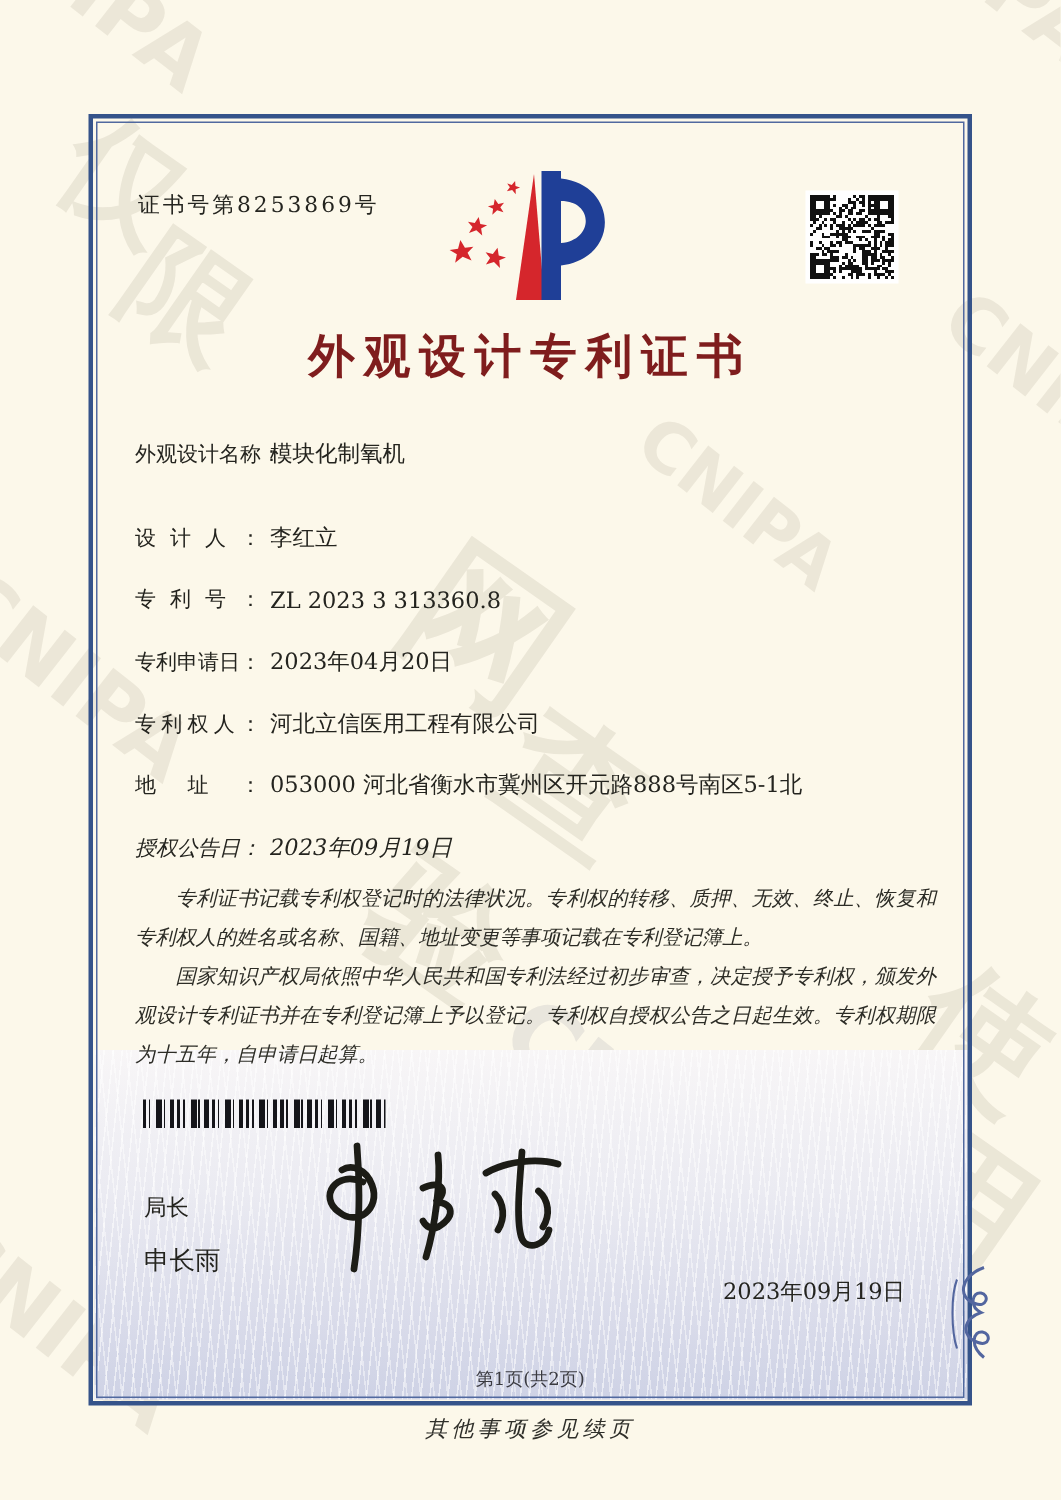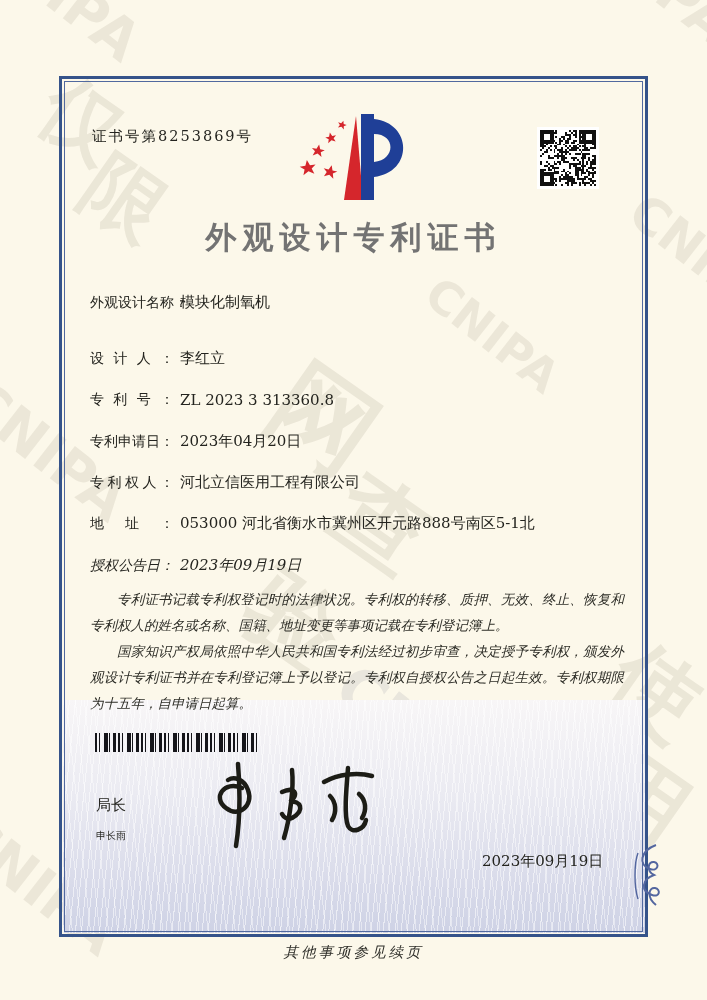--- a/index.html
+++ b/index.html
@@ -37,21 +37,21 @@
            border:3px solid #35538a; z-index:3; pointer-events:none; }
   .frame-inner { position:absolute; inset:2px; border:1px solid #51699f; }
 
   
   .cert-no { position:absolute; left:92px; top:127px; font-size:14.5px; letter-spacing:2px; z-index:2; }
   .logo { position:absolute; left:298px; top:110px; width:118px; height:98px; z-index:2; }
   .qr { position:absolute; left:537px; top:127px; width:62px; height:62px; background:#fff;
         padding:3px; z-index:2; }
   .qr svg { width:100%; height:100%; display:block; }
   .title { position:absolute; left:0; width:707px; top:217px; text-align:center;
-           font-size:31px; font-weight:bold; letter-spacing:6px; color:#737373; z-index:2; }
+           font-size:31px; font-weight:bold; letter-spacing:6px; color:#7f1d1d; z-index:2; }
 
   
   .field { position:absolute; left:90px; width:540px; font-size:15px; z-index:2; white-space:nowrap; }
   .flabel { display:inline-block; width:84px; text-align:justify; text-align-last:justify;
             font-size:14px; vertical-align:bottom; }
   .fvalue { padding-left:6px; }
   .row1 { top:293px; } .row2 { top:349px; } .row3 { top:391px; }
   .row4 { top:432px; } .row5 { top:473px; } .row6 { top:514px; } .row7 { top:556px;font-style:italic; }
   .field .pair2 { position:absolute; left:275px; top:0; }
 
@@ -69,21 +69,21 @@
   }
   .barcode { position:absolute; left:95px; top:733px; width:162px; height:19px; z-index:2;
     background:repeating-linear-gradient(90deg,
       #15151a 0 2px, transparent 2px 4px,
       #15151a 4px 5px, transparent 5px 9px,
       #15151a 9px 13px, transparent 13px 14px,
       #15151a 14px 15px, transparent 15px 18px,
       #15151a 18px 21px, transparent 21px 23px);
   }
   .signer-title { position:absolute; left:96px; top:796px; font-size:15px; z-index:2; }
-  .signer-name  { position:absolute; left:96px; top:829px; font-size:10px; z-index:2; }
+  .signer-name  { position:absolute; left:96px; top:829px; font-size:17px; z-index:2; }
   .signature { position:absolute; left:196px; top:758px; width:195px; height:98px; z-index:2; }
   .issue-date { position:absolute; left:482px; top:852px; font-size:15px; z-index:2; }
   .ornament { position:absolute; left:630px; top:841px; width:34px; height:68px; z-index:4; }
   .page-info { position:absolute; left:0; width:707px; top:911px; text-align:center;
                font-size:12px; color:#3a3a40; z-index:2; }
   .note { position:absolute; left:0; width:707px; top:943px; text-align:center;
           font-size:14.5px; font-style:italic; letter-spacing:3px; color:#2f2f2a; z-index:2; }
 </style>
 </head>
 <body>
@@ -505,15 +505,16 @@
 
   <div class="issue-date">2023年09月19日</div>
 
   <div class="ornament">
     <svg viewBox="0 0 34 68" width="34" height="68" fill="none" stroke="#53669f" stroke-width="2">
       <path d="M26,4 C10,10 8,24 20,28 C28,31 30,22 24,21 C18,20 16,30 24,34 C12,38 10,50 22,54 C30,57 31,48 25,47 C19,46 16,56 26,64"></path>
       <path d="M8,12 C4,22 4,46 8,58" stroke-width="1.4"></path>
     </svg>
   </div>
 
+  <div class="page-info">第1页(共2页)</div>
   <div class="note">其他事项参见续页</div>
 
 </div>
 
 </body></html>

